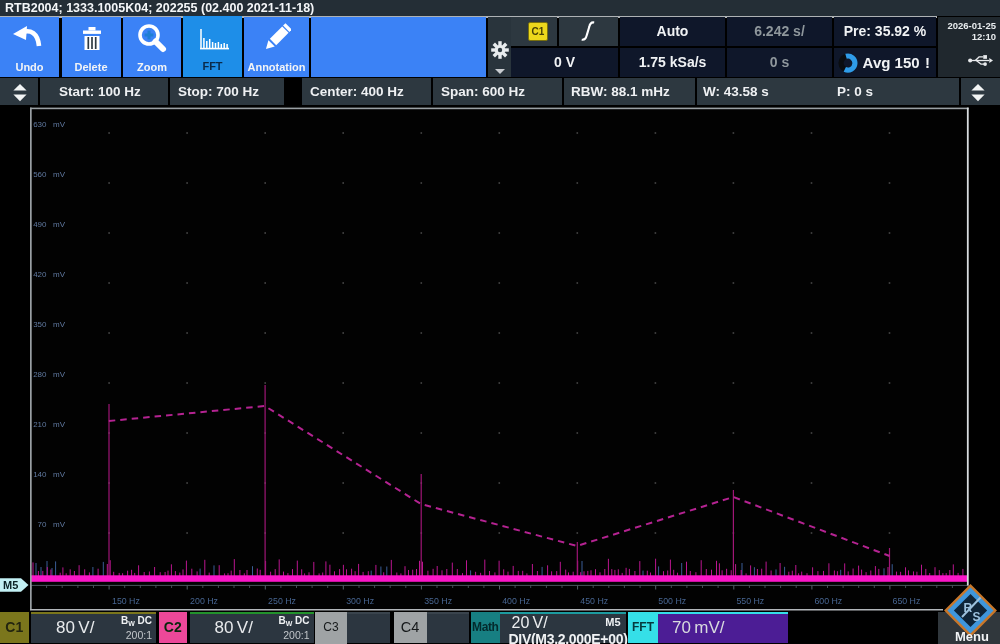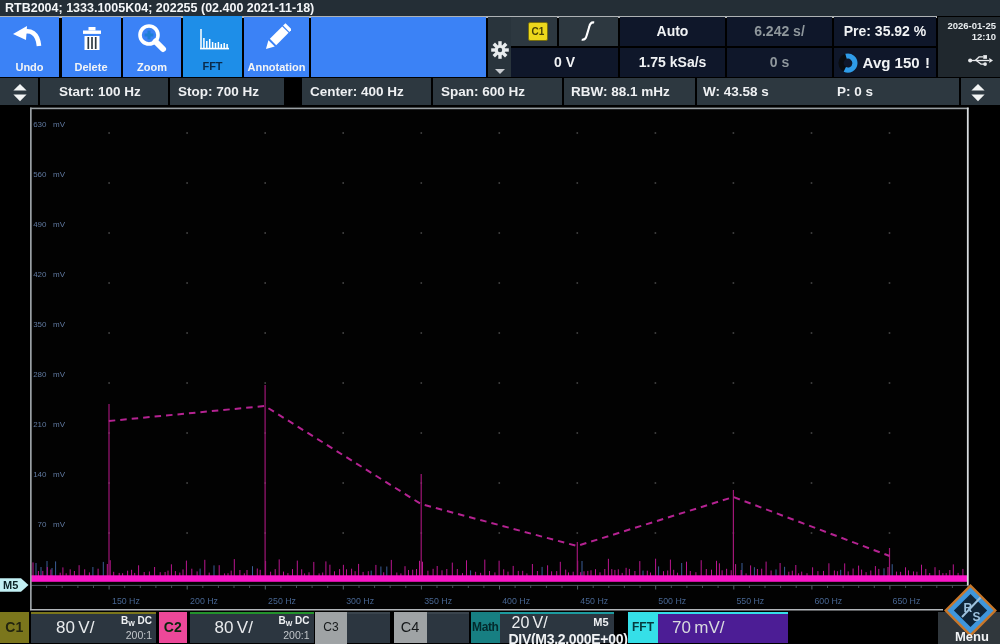--- a/index.html
+++ b/index.html
@@ -363,21 +363,21 @@
 <div class="abs" style="left:189.5px;top:612px;width:124px;height:31px;background:#2c3640;border-top:2.5px solid #23922c">
   <div class="abs" style="left:25px;top:4px;font-size:17px;color:#e8eaec">80 V/</div>
   <div class="abs" style="right:4px;top:1px;font-size:10px;color:#f0f2f4;font-weight:bold">B<span style="font-size:7px;vertical-align:-2px">W</span> DC</div>
   <div class="abs" style="right:4px;top:15px;font-size:10.5px;color:#c2c6ca">200:1</div>
 </div>
 <div class="abs" style="left:315px;top:612px;width:32px;height:42px;background:#9fa3a5;color:#15181a;font-size:12px;text-align:center;line-height:31px">C3</div>
 <div class="abs" style="left:347px;top:612px;width:43px;height:31px;background:#2c3640;border-top:2.5px solid #3a444d"></div>
 <div class="abs" style="left:393.5px;top:612px;width:33px;height:31px;background:#9fa3a5;color:#15181a;font-size:14.5px;text-align:center;line-height:31px">C4</div>
 <div class="abs" style="left:426.5px;top:612px;width:42px;height:31px;background:#2c3640;border-top:2.5px solid #3a444d"></div>
 <div class="abs" style="left:471px;top:612px;width:28.5px;height:31px;background:#177f82;color:#042a2c;font-size:12px;letter-spacing:-0.4px;font-weight:bold;text-align:center;line-height:31px">Math</div>
-<div class="abs" style="left:499.5px;top:612px;width:114px;height:31px;background:#2c3640;border-top:2.5px solid #1d9ba0">
+<div class="abs" style="left:499.5px;top:612px;width:126px;height:31px;background:#2c3640;border-top:2.5px solid #1d9ba0">
   <div class="abs" style="left:12px;top:0px;font-size:16px;color:#eceef0">20 V/</div>
   <div class="abs" style="right:5px;top:2px;font-size:11px;font-weight:bold;color:#f0f2f4">M5</div>
   <div class="abs" style="left:9px;top:17px;font-size:14px;font-weight:bold;color:#f0f2f4;letter-spacing:-0.3px">DIV(M3,2.000E+00) in V</div>
 </div>
 <div class="abs" style="left:628px;top:612px;width:30px;height:31px;background:#35dfe8;color:#053a3e;font-size:12px;font-weight:bold;text-align:center;line-height:31px">FFT</div>
 <div class="abs" style="left:658px;top:612px;width:130px;height:31px;background:#4c1d95;border-top:2.5px solid #35dfe8">
   <div class="abs" style="left:14px;top:4px;font-size:17px;color:#d8dbde">70 mV/</div>
 </div>
 <div style="position:absolute;left:938px;top:612px;width:62px;height:32px;background:#30373c"></div>
 <svg width="56" height="56" viewBox="0 0 56 56" style="position:absolute;left:942;top:583">

